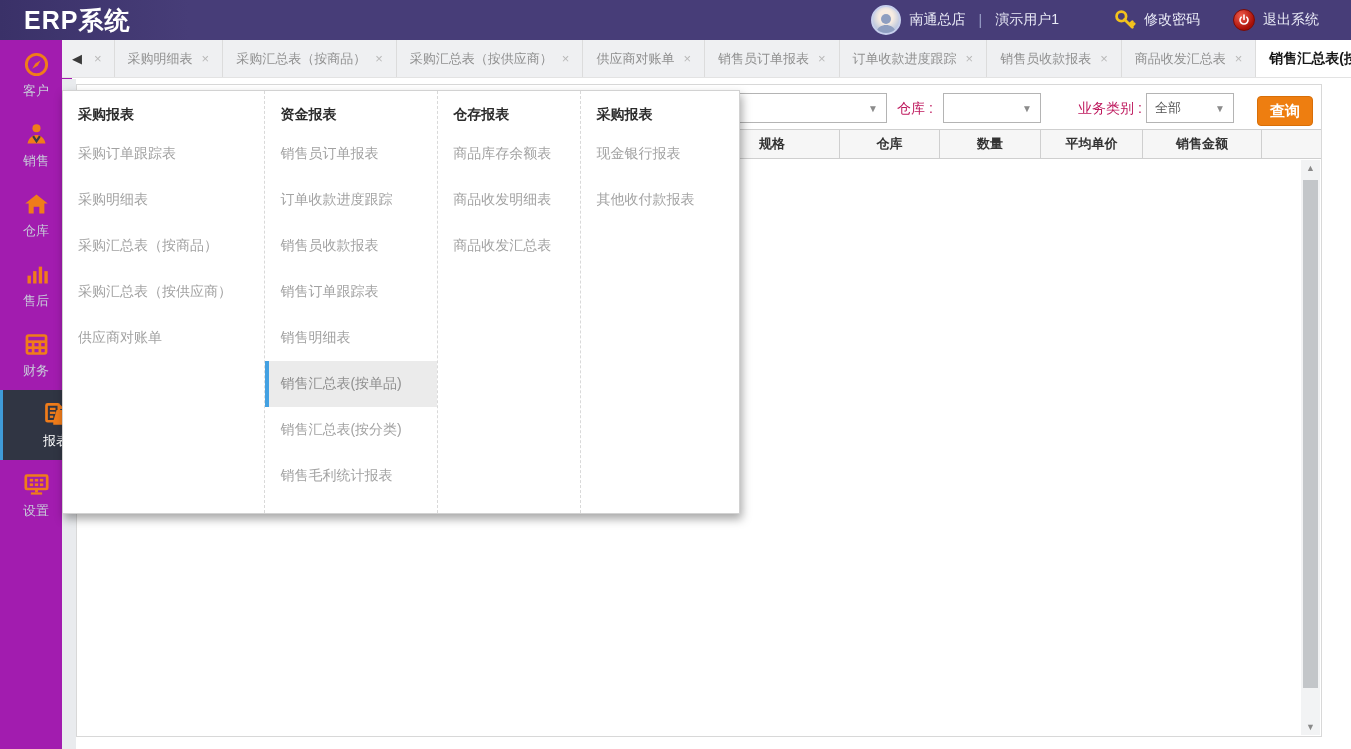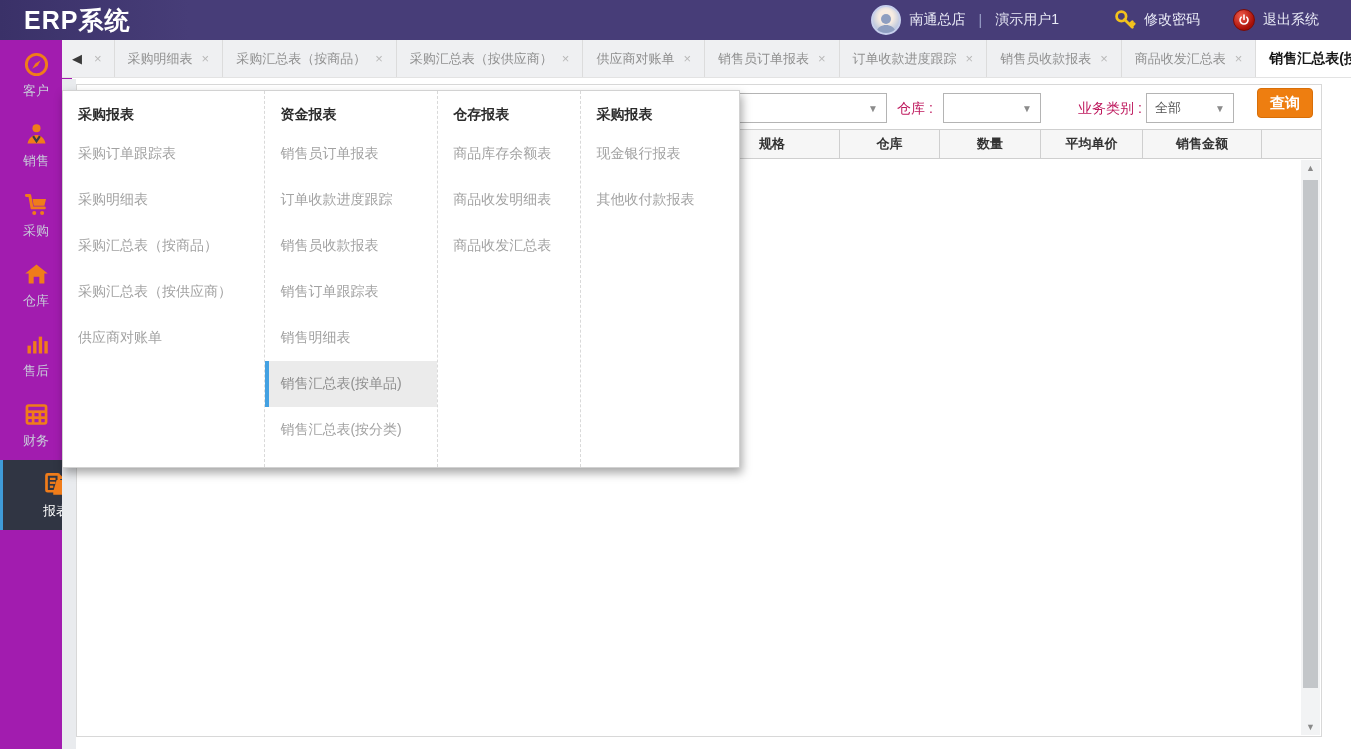--- a/index.html
+++ b/index.html
@@ -48,21 +48,21 @@
   .content-bg { position:absolute; left:62px; top:79px; right:0; bottom:0; background:#fff; }
   .left-strip { position:absolute; left:62px; top:79px; width:14px; bottom:0; background:#e9ebee; }
   .panel { position:absolute; left:76px; top:84px; width:1246px; height:653px;
            background:#fff; border:1px solid #d8d8d8; }
   .filters { position:absolute; left:0; top:0; right:0; height:44px; }
   .combo { position:absolute; top:8px; height:30px; background:#fff; border:1px solid #b4b4b4;
            display:flex; align-items:center; justify-content:space-between; padding:0 8px;
            font-size:13px; color:#555; cursor:pointer; }
   .combo .caret { color:#8b8b8b; font-size:10px; }
   .flabel { position:absolute; top:15px; font-size:14px; color:#be185d; }
-  .btn-search { position:absolute; top:3px; height:30px; width:56px; background:#ee7e10;
+  .btn-search { position:absolute; top:11px; height:30px; width:56px; background:#ee7e10;
                 border:1px solid #d86f08; border-radius:4px; color:#fff; font-weight:bold;
                 font-size:15px; cursor:pointer; }
   .thead { position:absolute; left:0; top:44px; right:0; height:30px; display:flex;
            background:#f6f6f6; border-top:1px solid #cfcfcf; border-bottom:1px solid #cfcfcf; }
   .thead .spacer { flex:1; }
   .th { border-left:1px solid #cfcfcf; font-size:13px; font-weight:bold; color:#333;
         display:flex; align-items:center; justify-content:center; }
   .tbody { position:absolute; left:0; top:75px; right:20px; bottom:0; background:#fff; }
 
   
@@ -136,31 +136,20 @@
             <circle cx="12" cy="6.5" r="3.6" fill="#f07c1a"></circle>
             <path d="M4 20c1.2-5.5 5-7.5 8-7.5s6.8 2 8 7.5z" fill="#f07c1a"></path>
             <path d="M9 13.5 L12 18 L15 13.5" fill="none" stroke="#363b49" stroke-width="2"></path>
           </svg>
         </span>
         <span class="lbl">销售</span>
       </div>
       <div class="side-item">
         <span>
           <svg width="27" height="27" viewBox="0 0 24 24">
-            <path d="M3 4h3l2 11h11" fill="none" stroke="#f07c1a" stroke-width="2.6" stroke-linecap="round" stroke-linejoin="round"></path>
-            <path d="M8.5 7h12l-1.5 6H9.5z" fill="#f07c1a"></path>
-            <circle cx="10" cy="19.5" r="1.8" fill="#f07c1a"></circle>
-            <circle cx="17" cy="19.5" r="1.8" fill="#f07c1a"></circle>
-          </svg>
-        </span>
-        <span class="lbl">采购</span>
-      </div>
-      <div class="side-item">
-        <span>
-          <svg width="27" height="27" viewBox="0 0 24 24">
             <path d="M12 3 L22 11 L19 11 L19 20 L14.5 20 L14.5 14 L9.5 14 L9.5 20 L5 20 L5 11 L2 11z" fill="#f07c1a"></path>
           </svg>
         </span>
         <span class="lbl">仓库</span>
       </div>
       <div class="side-item">
         <span>
           <svg width="27" height="27" viewBox="0 0 24 24">
             <rect x="4" y="13" width="3" height="7" fill="#f07c1a"></rect>
             <rect x="9" y="9" width="3" height="11" fill="#f07c1a"></rect>
@@ -187,20 +176,36 @@
           <svg width="27" height="27" viewBox="0 0 24 24">
             <rect x="4" y="3" width="11" height="15" rx="1" fill="none" stroke="#f07c1a" stroke-width="2.4"></rect>
             <line x1="7" y1="7" x2="12" y2="7" stroke="#f07c1a" stroke-width="2"></line>
             <line x1="7" y1="10.5" x2="12" y2="10.5" stroke="#f07c1a" stroke-width="2"></line>
             <line x1="7" y1="14" x2="10" y2="14" stroke="#f07c1a" stroke-width="2"></line>
             <path d="M13 8 L21 8 L21 21 L10 21 L10 18" fill="#f07c1a"></path>
             <path d="M16 3 L20 7 L16 7z" fill="#f07c1a"></path>
           </svg>
         </span>
         <span class="lbl">报表</span>
+      </div>
+      <div class="side-item">
+        <span>
+          <svg width="27" height="27" viewBox="0 0 24 24">
+            <rect x="2.5" y="4" width="19" height="12" rx="1" fill="none" stroke="#f07c1a" stroke-width="2.4"></rect>
+            <rect x="6" y="7" width="3" height="2.4" fill="#f07c1a"></rect>
+            <rect x="10.5" y="7" width="3" height="2.4" fill="#f07c1a"></rect>
+            <rect x="15" y="7" width="3" height="2.4" fill="#f07c1a"></rect>
+            <rect x="6" y="11" width="3" height="2.4" fill="#f07c1a"></rect>
+            <rect x="10.5" y="11" width="3" height="2.4" fill="#f07c1a"></rect>
+            <rect x="15" y="11" width="3" height="2.4" fill="#f07c1a"></rect>
+            <rect x="10.7" y="16" width="2.6" height="3" fill="#f07c1a"></rect>
+            <rect x="7" y="19" width="10" height="2" fill="#f07c1a"></rect>
+          </svg>
+        </span>
+        <span class="lbl">设置</span>
       </div>
     </div>
 
   <div class="tabbar" id="tabbar">
     <span class="tab-scroll">◀</span>
   <div class="tab stub">
         <span class="x">×</span>
       </div>
       <div class="tab">
         <span>采购明细表</span>
@@ -290,20 +295,21 @@
       </div>
       <div class="mcol" style="width: 181px;">
         <div class="mhead">资金报表</div>
         <div class="mitem">销售员订单报表</div>
         <div class="mitem">订单收款进度跟踪</div>
         <div class="mitem">销售员收款报表</div>
         <div class="mitem">销售订单跟踪表</div>
         <div class="mitem">销售明细表</div>
         <div class="mitem active">销售汇总表(按单品)</div>
         <div class="mitem">销售汇总表(按分类)</div>
+        <div class="mitem">销售毛利统计报表</div>
       </div>
       <div class="mcol" style="width: 150px;">
         <div class="mhead">仓存报表</div>
         <div class="mitem">商品库存余额表</div>
         <div class="mitem">商品收发明细表</div>
         <div class="mitem">商品收发汇总表</div>
       </div>
       <div class="mcol" style="width: 165px;">
         <div class="mhead">采购报表</div>
         <div class="mitem">现金银行报表</div>

